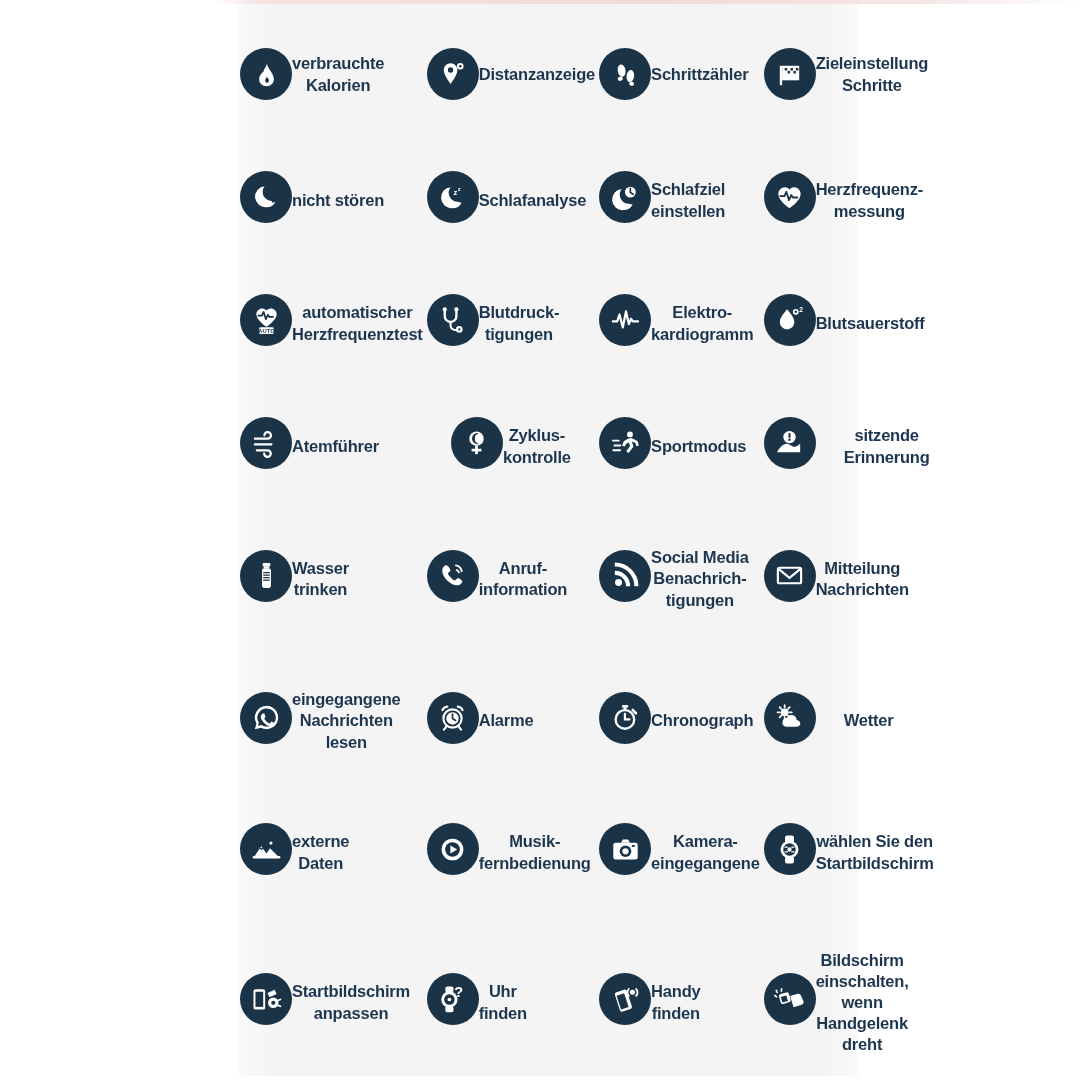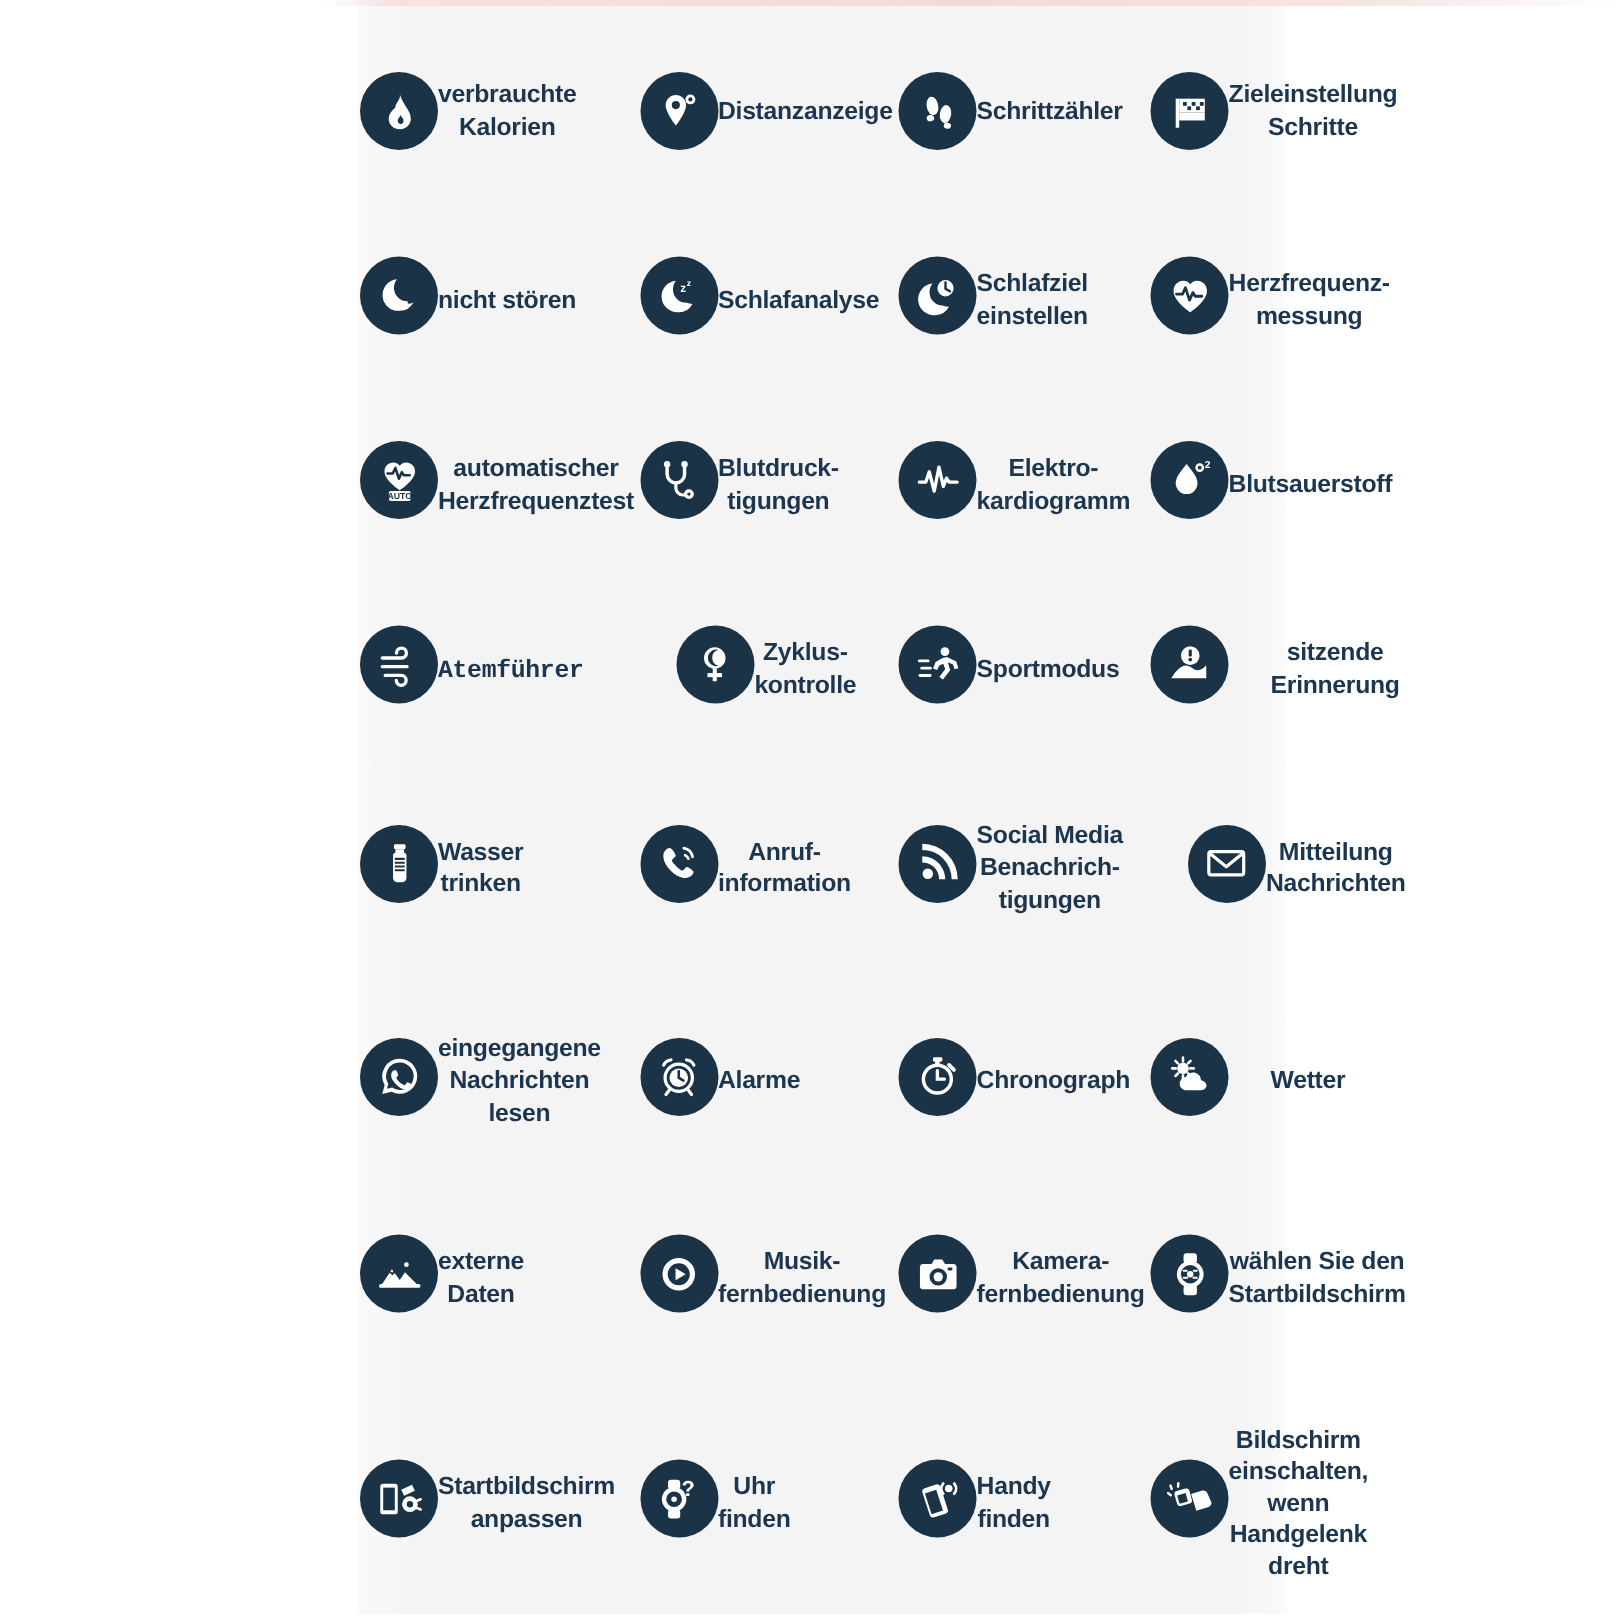--- a/index.html
+++ b/index.html
@@ -193,21 +193,21 @@
       <div class="icon-wrap">
         <svg width="31" height="31" viewBox="0 0 32 32" fill="none" aria-hidden="true">
           <path d="M13.5 4.5c-4 5-7.5 9-7.5 13.2A7.5 7.5 0 0 0 21 17.7C21 13.5 17.5 9.5 13.5 4.5z" fill="#ffffff"></path>
           <circle cx="22.5" cy="7" r="3" fill="#ffffff"></circle>
           <circle cx="22.5" cy="7" r="1.3" fill="#1b3346"></circle>
           <text x="26" y="7.5" font-size="7" font-family="Liberation Sans, sans-serif" font-weight="bold" fill="#ffffff">2</text>
         </svg>
       </div>
       <div class="label">Blutsauerstoff</div>
     </div>
-    <div class="cell r3" style="height: 123px; font-family: Liberation Mono, monospace;">
+    <div class="cell r3" style="height: 123px;">
       <div class="icon-wrap">
         <svg width="31" height="31" viewBox="0 0 32 32" fill="none" aria-hidden="true">
           <path d="M4 11h13.2a3.4 3.4 0 1 0-3.4-3.4" stroke="#ffffff" stroke-width="2.3" fill="none" stroke-linecap="round"></path>
           <path d="M4 17h17" stroke="#ffffff" stroke-width="2.3" fill="none" stroke-linecap="round"></path>
           <path d="M6 23h11a3.4 3.4 0 1 1-3.4 3.4" stroke="#ffffff" stroke-width="2.3" fill="none" stroke-linecap="round"></path>
         </svg>
       </div>
       <div class="label">Atemführer</div>
     </div>
     <div class="cell r3" style="height: 123px; justify-content: center;">
@@ -272,21 +272,21 @@
         <svg width="31" height="31" viewBox="0 0 32 32" fill="none" aria-hidden="true">
           <circle cx="8.8" cy="23.2" r="3.6" fill="#ffffff"></circle>
           <path d="M5 15.4a11.6 11.6 0 0 1 11.6 11.6h4.2A15.8 15.8 0 0 0 5 11.2z" fill="#ffffff"></path>
           <path d="M5 6.8A20.2 20.2 0 0 1 25.2 27h4.2A24.4 24.4 0 0 0 5 2.6z" fill="#ffffff"></path>
         </svg>
       </div>
       <div class="label">Social Media
 Benachrich-
 tigungen</div>
     </div>
-    <div class="cell r4" style="height: 142px; justify-content: flex-end;">
+    <div class="cell r4" style="height: 142px;">
       <div class="icon-wrap">
         <svg width="31" height="31" viewBox="0 0 32 32" fill="none" aria-hidden="true">
           <rect x="4" y="8" width="24" height="16" rx="1.6" fill="none" stroke="#ffffff" stroke-width="2.2"></rect>
           <path d="M5 9.4l11 9 11-9" stroke="#ffffff" stroke-width="2.2" fill="none" stroke-linejoin="round"></path>
         </svg>
       </div>
       <div class="label">Mitteilung
 Nachrichten</div>
     </div>
     <div class="cell r5" style="height: 142px;">
@@ -362,21 +362,21 @@
       <div class="icon-wrap">
         <svg width="31" height="31" viewBox="0 0 32 32" fill="none" aria-hidden="true">
           <rect x="3.4" y="9" width="25.2" height="17.4" rx="2.4" fill="#ffffff"></rect>
           <path d="M11.4 9l1.8-3.2h5.6L20.6 9z" fill="#ffffff"></path>
           <circle cx="16" cy="17.8" r="6" fill="#1b3346"></circle>
           <circle cx="16" cy="17.8" r="3.2" fill="#ffffff"></circle>
           <rect x="22.4" y="11.4" width="3.4" height="2" rx="1" fill="#1b3346"></rect>
         </svg>
       </div>
       <div class="label">Kamera-
-fernbedienung</div>
+eingegangene</div>
     </div>
     <div class="cell r6" style="height: 121px;">
       <div class="icon-wrap">
         <svg width="31" height="31" viewBox="0 0 32 32" fill="none" aria-hidden="true">
           <rect x="11.4" y="1.6" width="9.2" height="7" rx="2" fill="#ffffff"></rect>
           <rect x="11.4" y="23.4" width="9.2" height="7" rx="2" fill="#ffffff"></rect>
           <circle cx="16" cy="16" r="9.2" fill="#ffffff"></circle>
           <circle cx="16" cy="16" r="6.4" fill="#1b3346"></circle>
           <circle cx="16" cy="16" r="2.2" fill="#ffffff"></circle>
           <path d="M11.4 13.6h2.2M18.4 13.6h2.2M11.4 18.4h2.6M18.2 18.4h2.4" stroke="#ffffff" stroke-width="1.3" stroke-linecap="round"></path>

